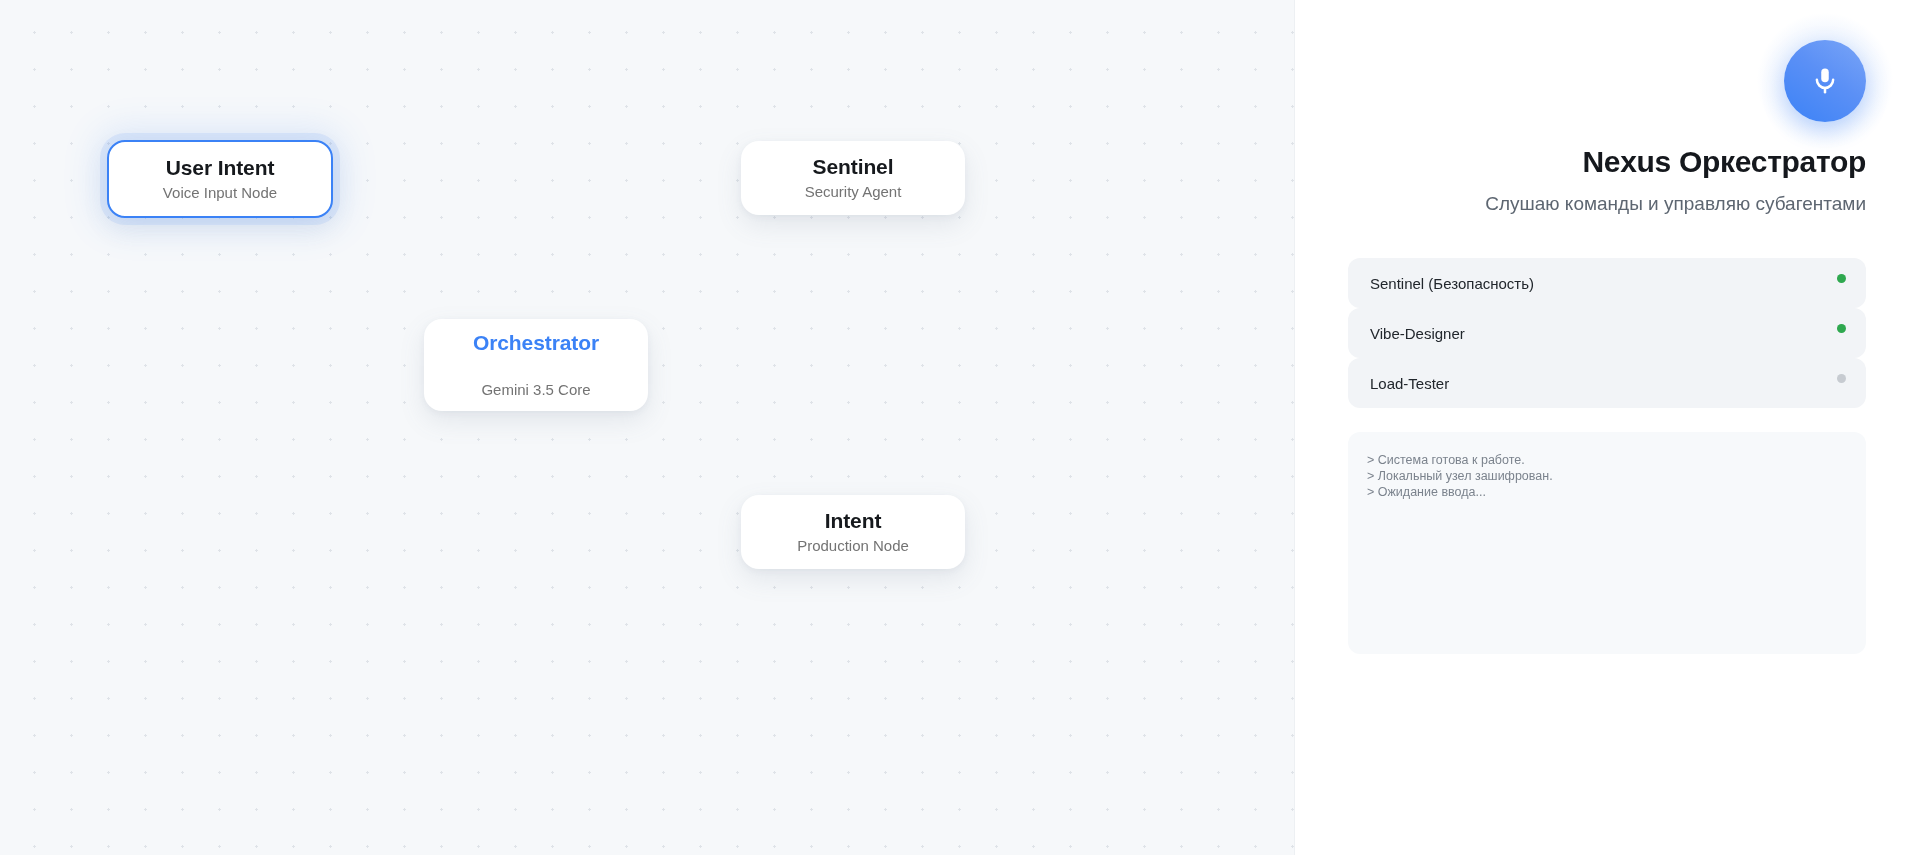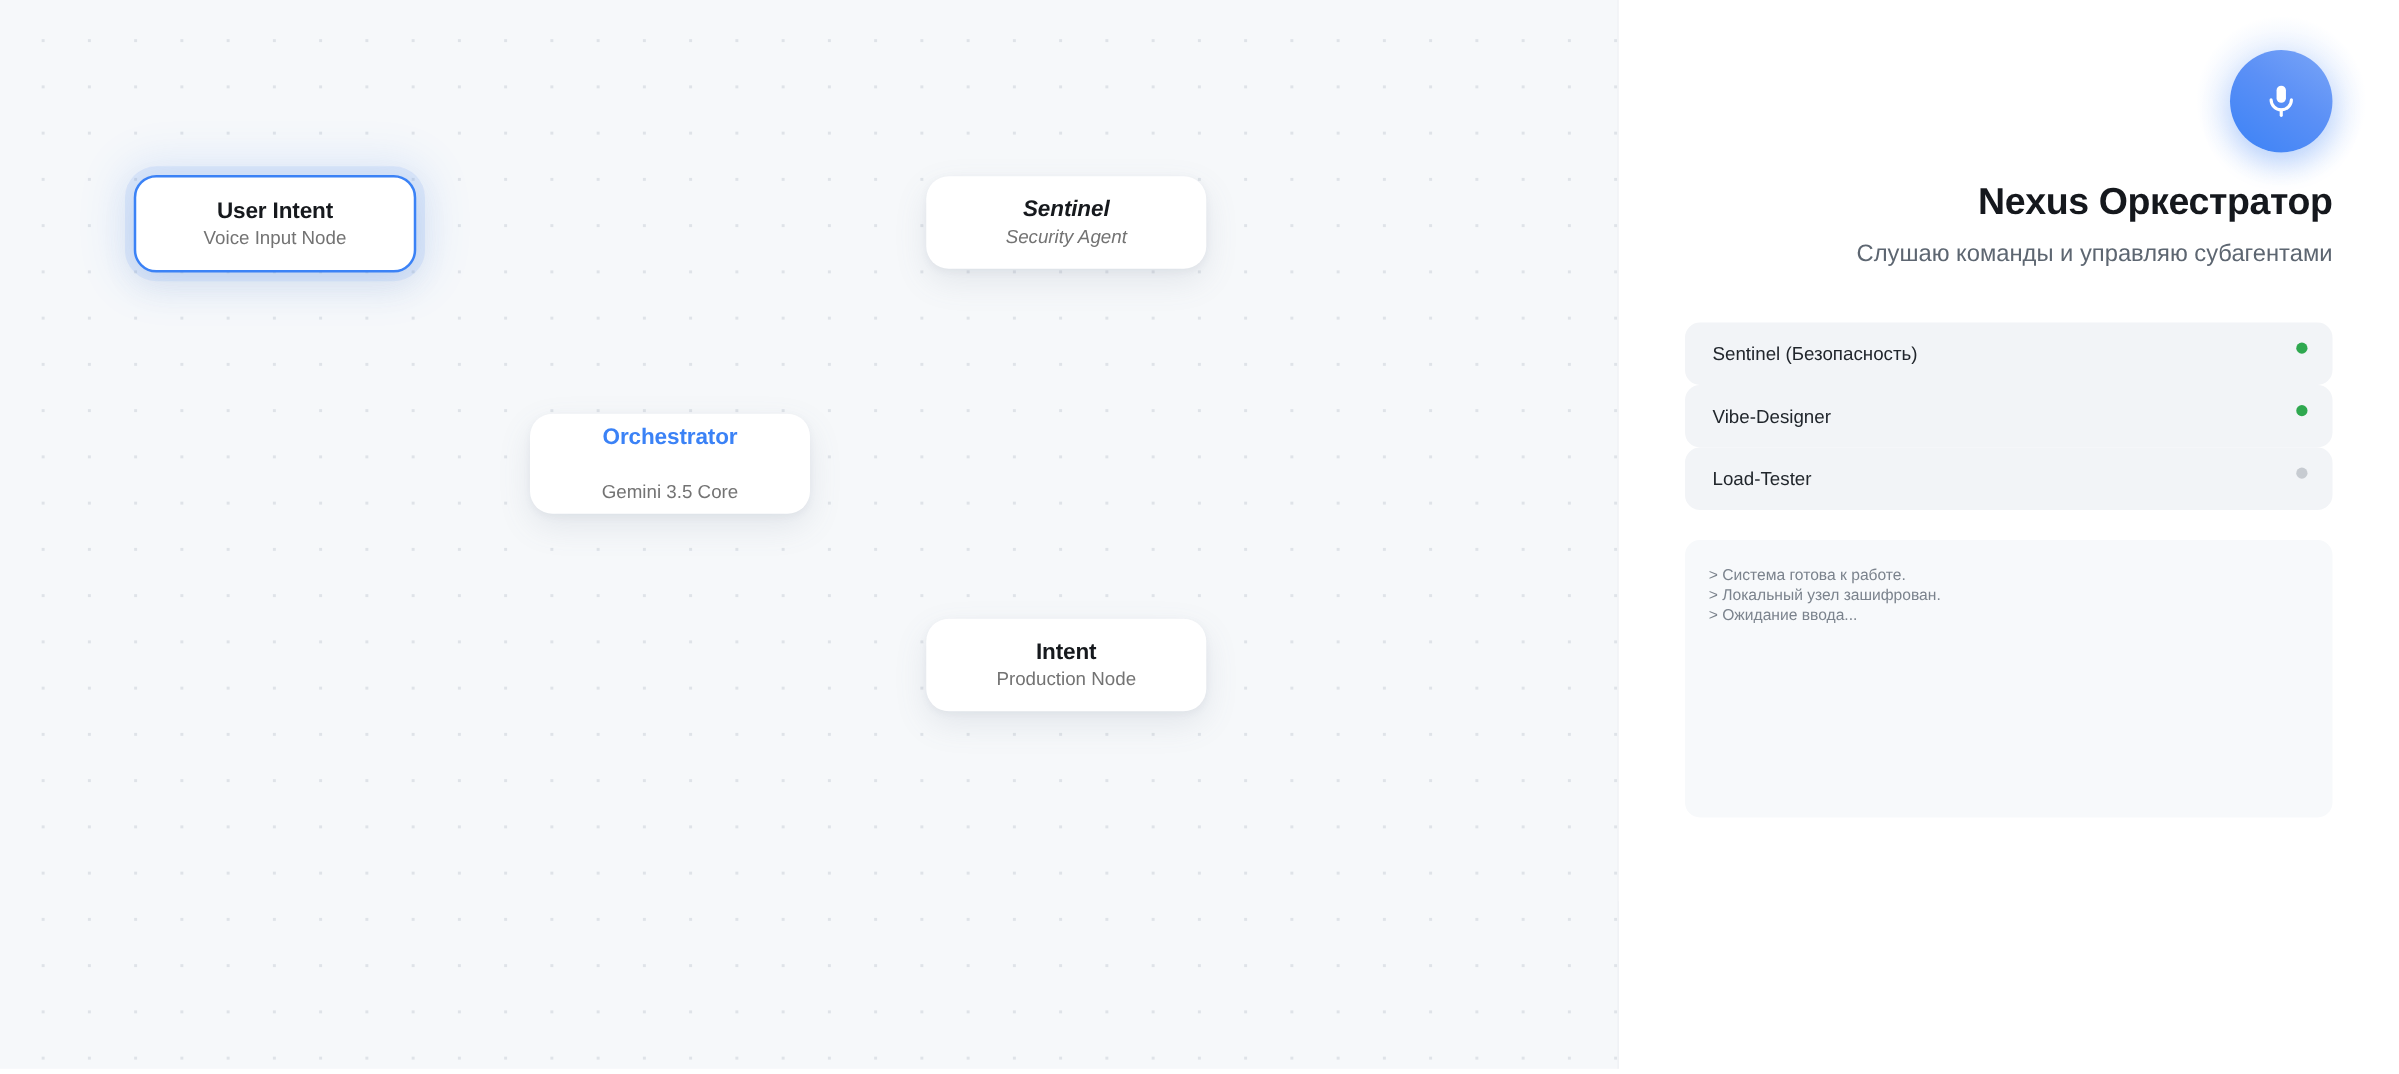--- a/index.html
+++ b/index.html
@@ -41,21 +41,21 @@
     border-radius: 18px;
     display: flex;
     flex-direction: column;
     align-items: center;
     justify-content: center;
     box-shadow: 0 10px 26px rgba(99, 116, 140, 0.13),
                 0 2px 6px rgba(99, 116, 140, 0.07);
   }
 
   .node .node-title {
-    font-size: 18px;
+    font-size: 21px;
     font-weight: bold;
     color: #16191d;
     line-height: 1.15;
     letter-spacing: -0.1px;
   }
 
   .node .node-sub {
     margin-top: 3px;
     font-size: 15px;
     font-weight: normal;
@@ -67,22 +67,22 @@
   .node.active {
     border: 2px solid #3b82f6;
     box-shadow: 0 0 0 7px rgba(59, 130, 246, 0.10),
                 0 0 34px 12px rgba(59, 130, 246, 0.13),
                 0 10px 26px rgba(99, 116, 140, 0.10);
   }
 
   .node.accent .node-title { color: #3b82f6; }
 
   #node-user-intent   { left: 107px; top: 140px;  width: 226px; height: 78px; }
-  #node-sentinel      { left: 741px; top: 141px;  width: 224px; height: 74px; font-style: italic; }
-  #node-orchestrator  { left: 424px; top: 331px;  width: 224px; height: 80px; gap: 23px; }
+  #node-sentinel      { left: 741px; top: 141px;  width: 224px; height: 74px; }
+  #node-orchestrator  { left: 424px; top: 319px;  width: 224px; height: 92px; gap: 23px; }
   #node-builder       { left: 741px; top: 495px;  width: 224px; height: 74px; }
 
   
   .panel {
     position: relative;
     flex: 1 1 auto;
     height: 721px;
     background: #ffffff;
     display: flex;
     flex-direction: column;

